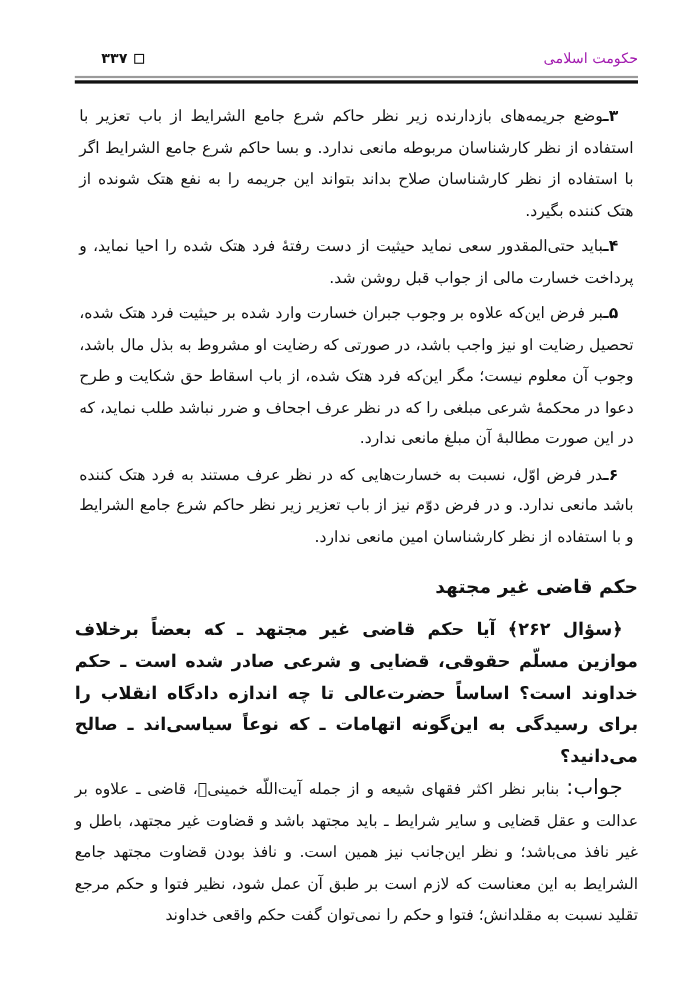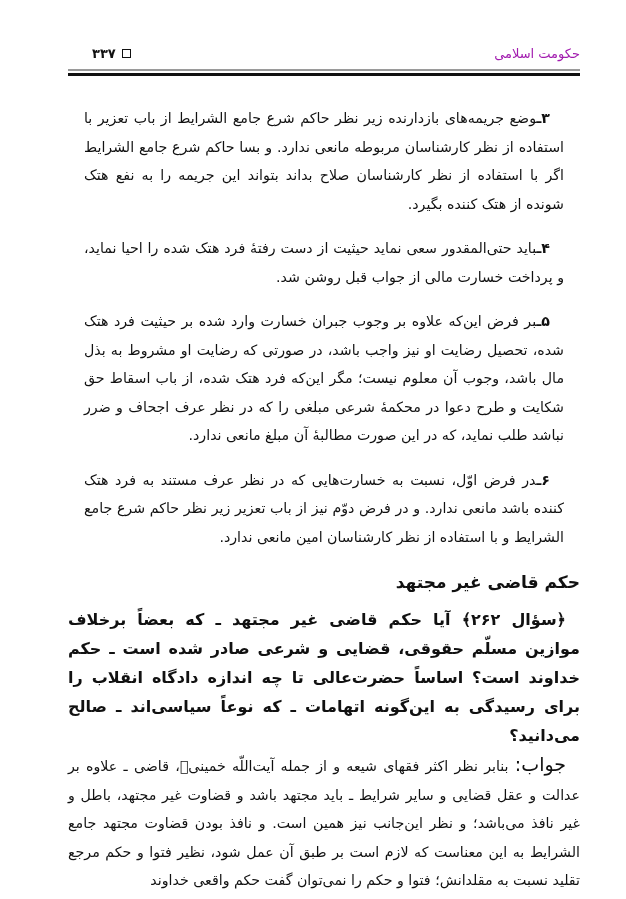--- a/index.html
+++ b/index.html
@@ -77,21 +77,21 @@
       position: absolute;
       top: 88px;
       left: 0;
       right: 0;
       font-size: 14.2px;
       line-height: 28.5px;
       text-align: justify;
       text-align-last: right;
     }
     .para {
-      margin: 16px;
+      margin: 4px;
       text-indent: 14px;
     }
     .para .num {
       font-weight: bold;
     }
     .section-heading {
       margin: 16px 0 8px 0;
       font-size: 17px;
       font-weight: bold;
       line-height: 30px;

